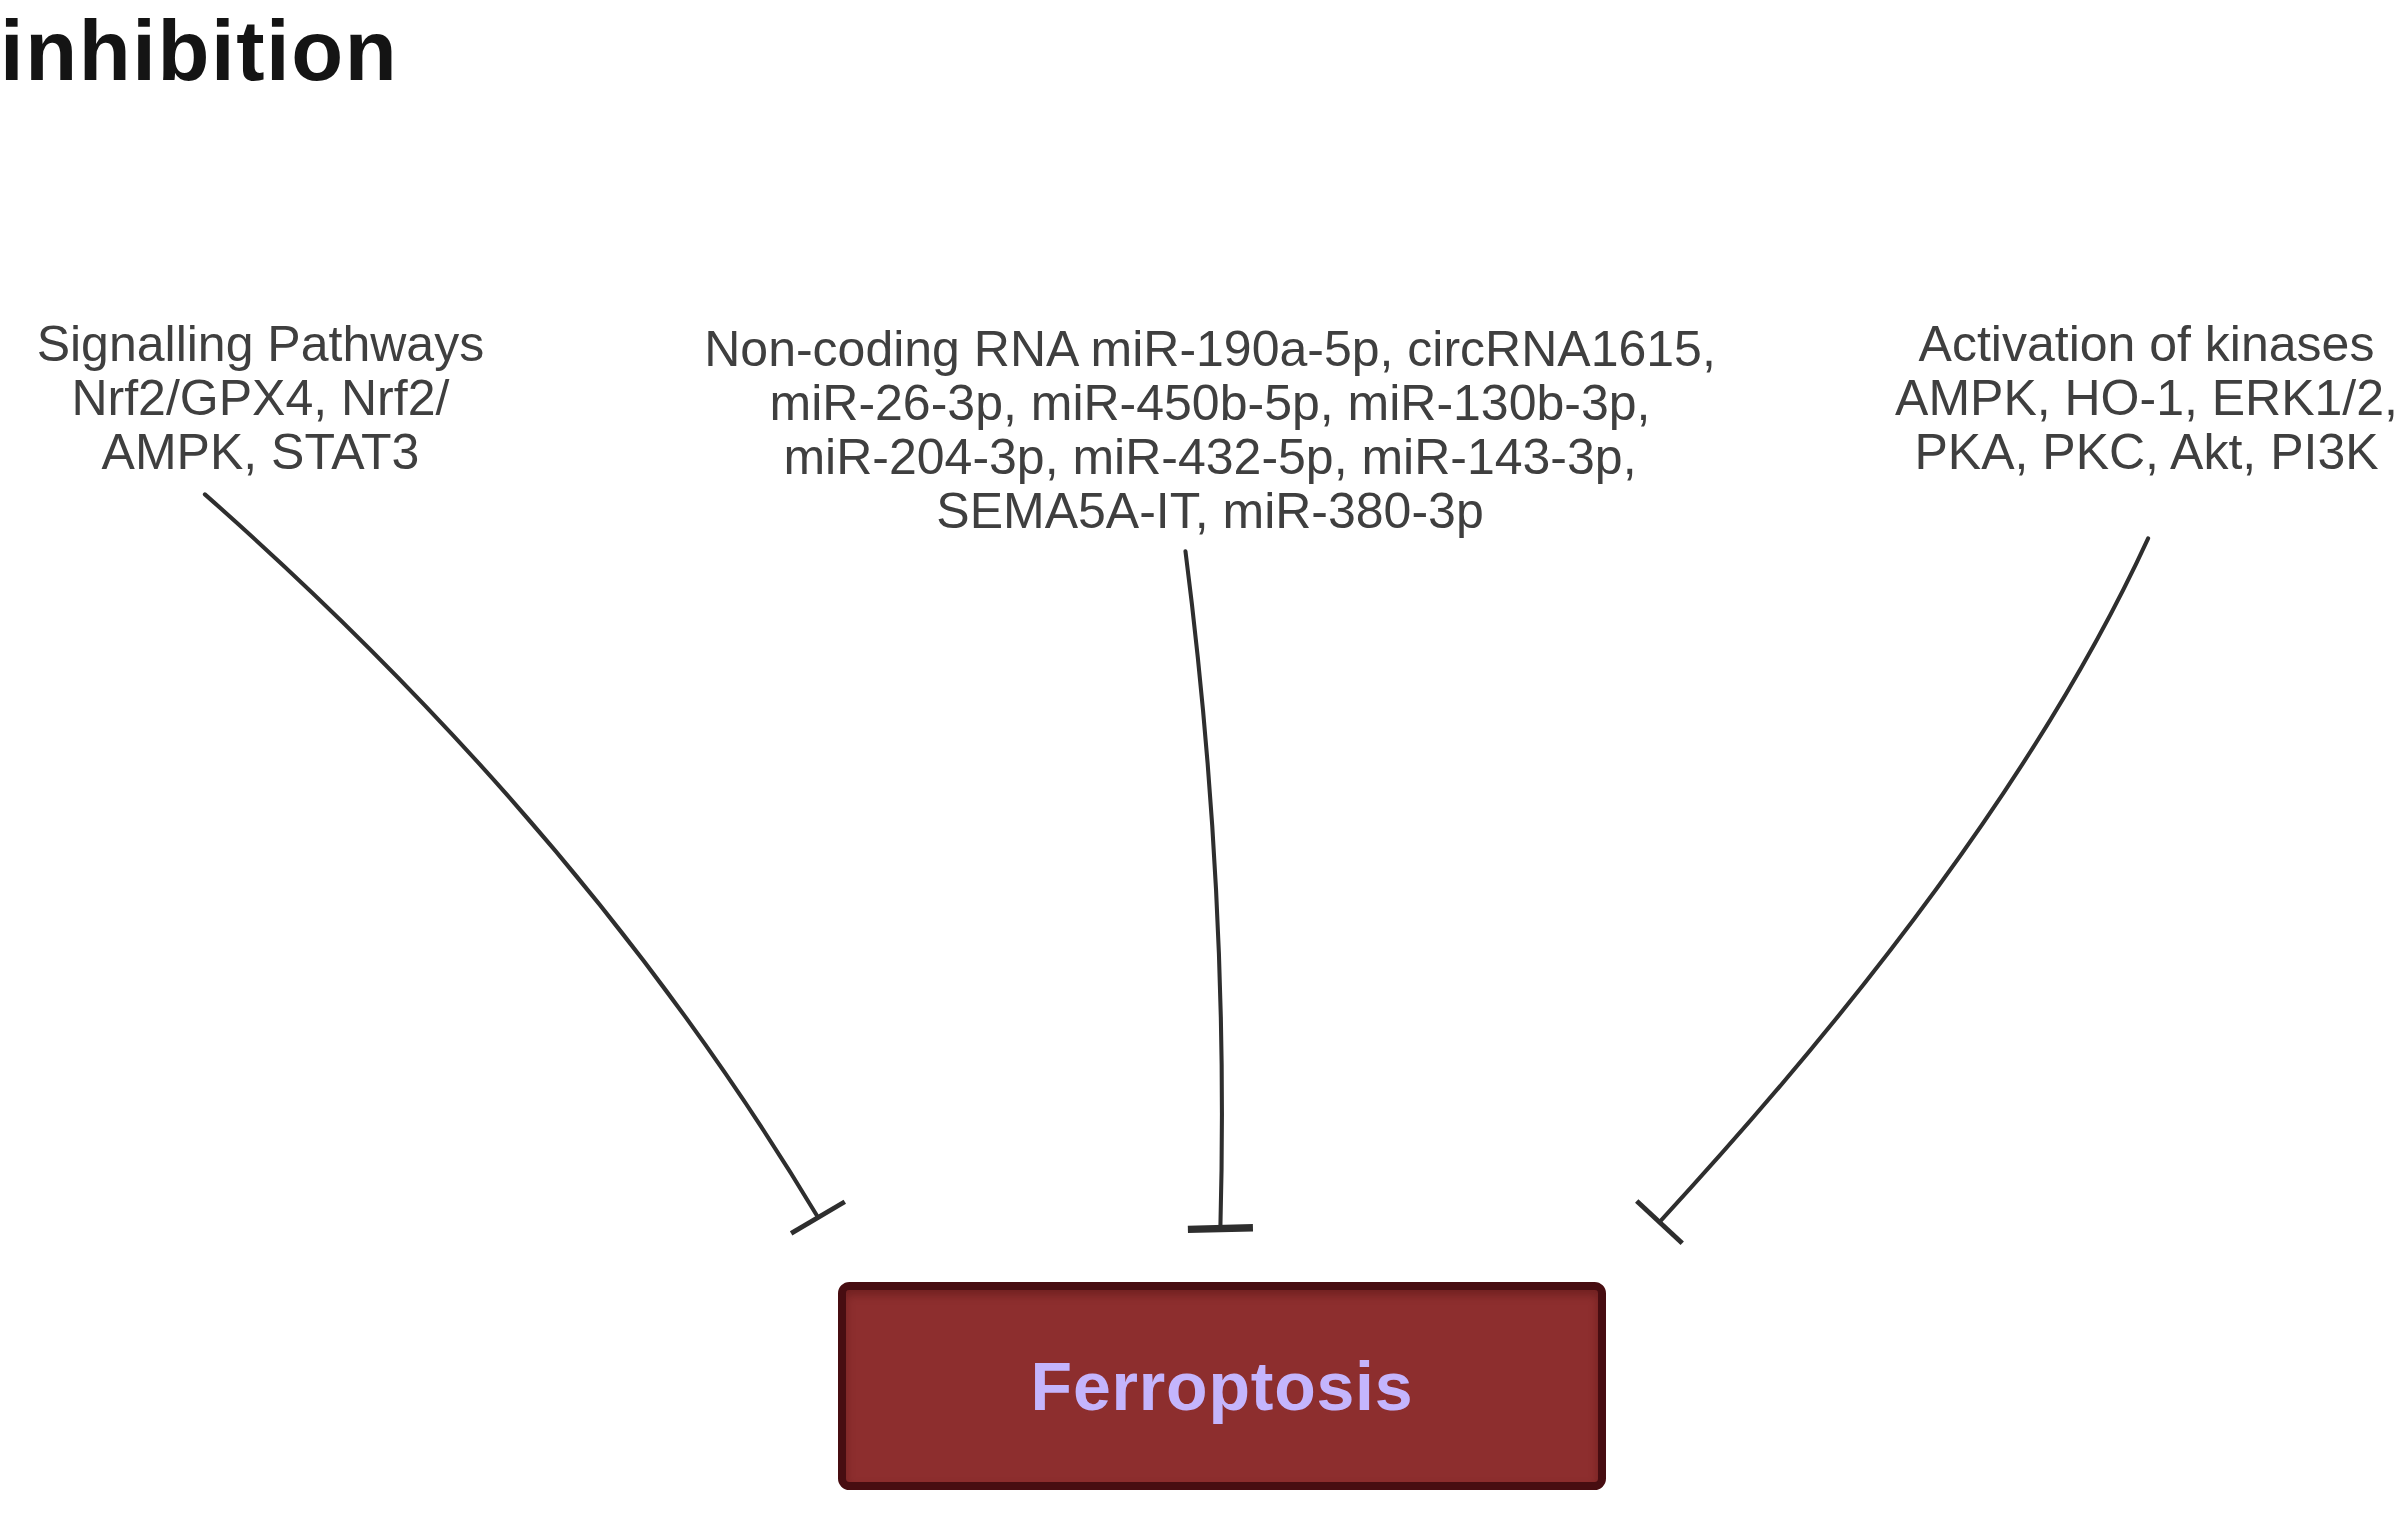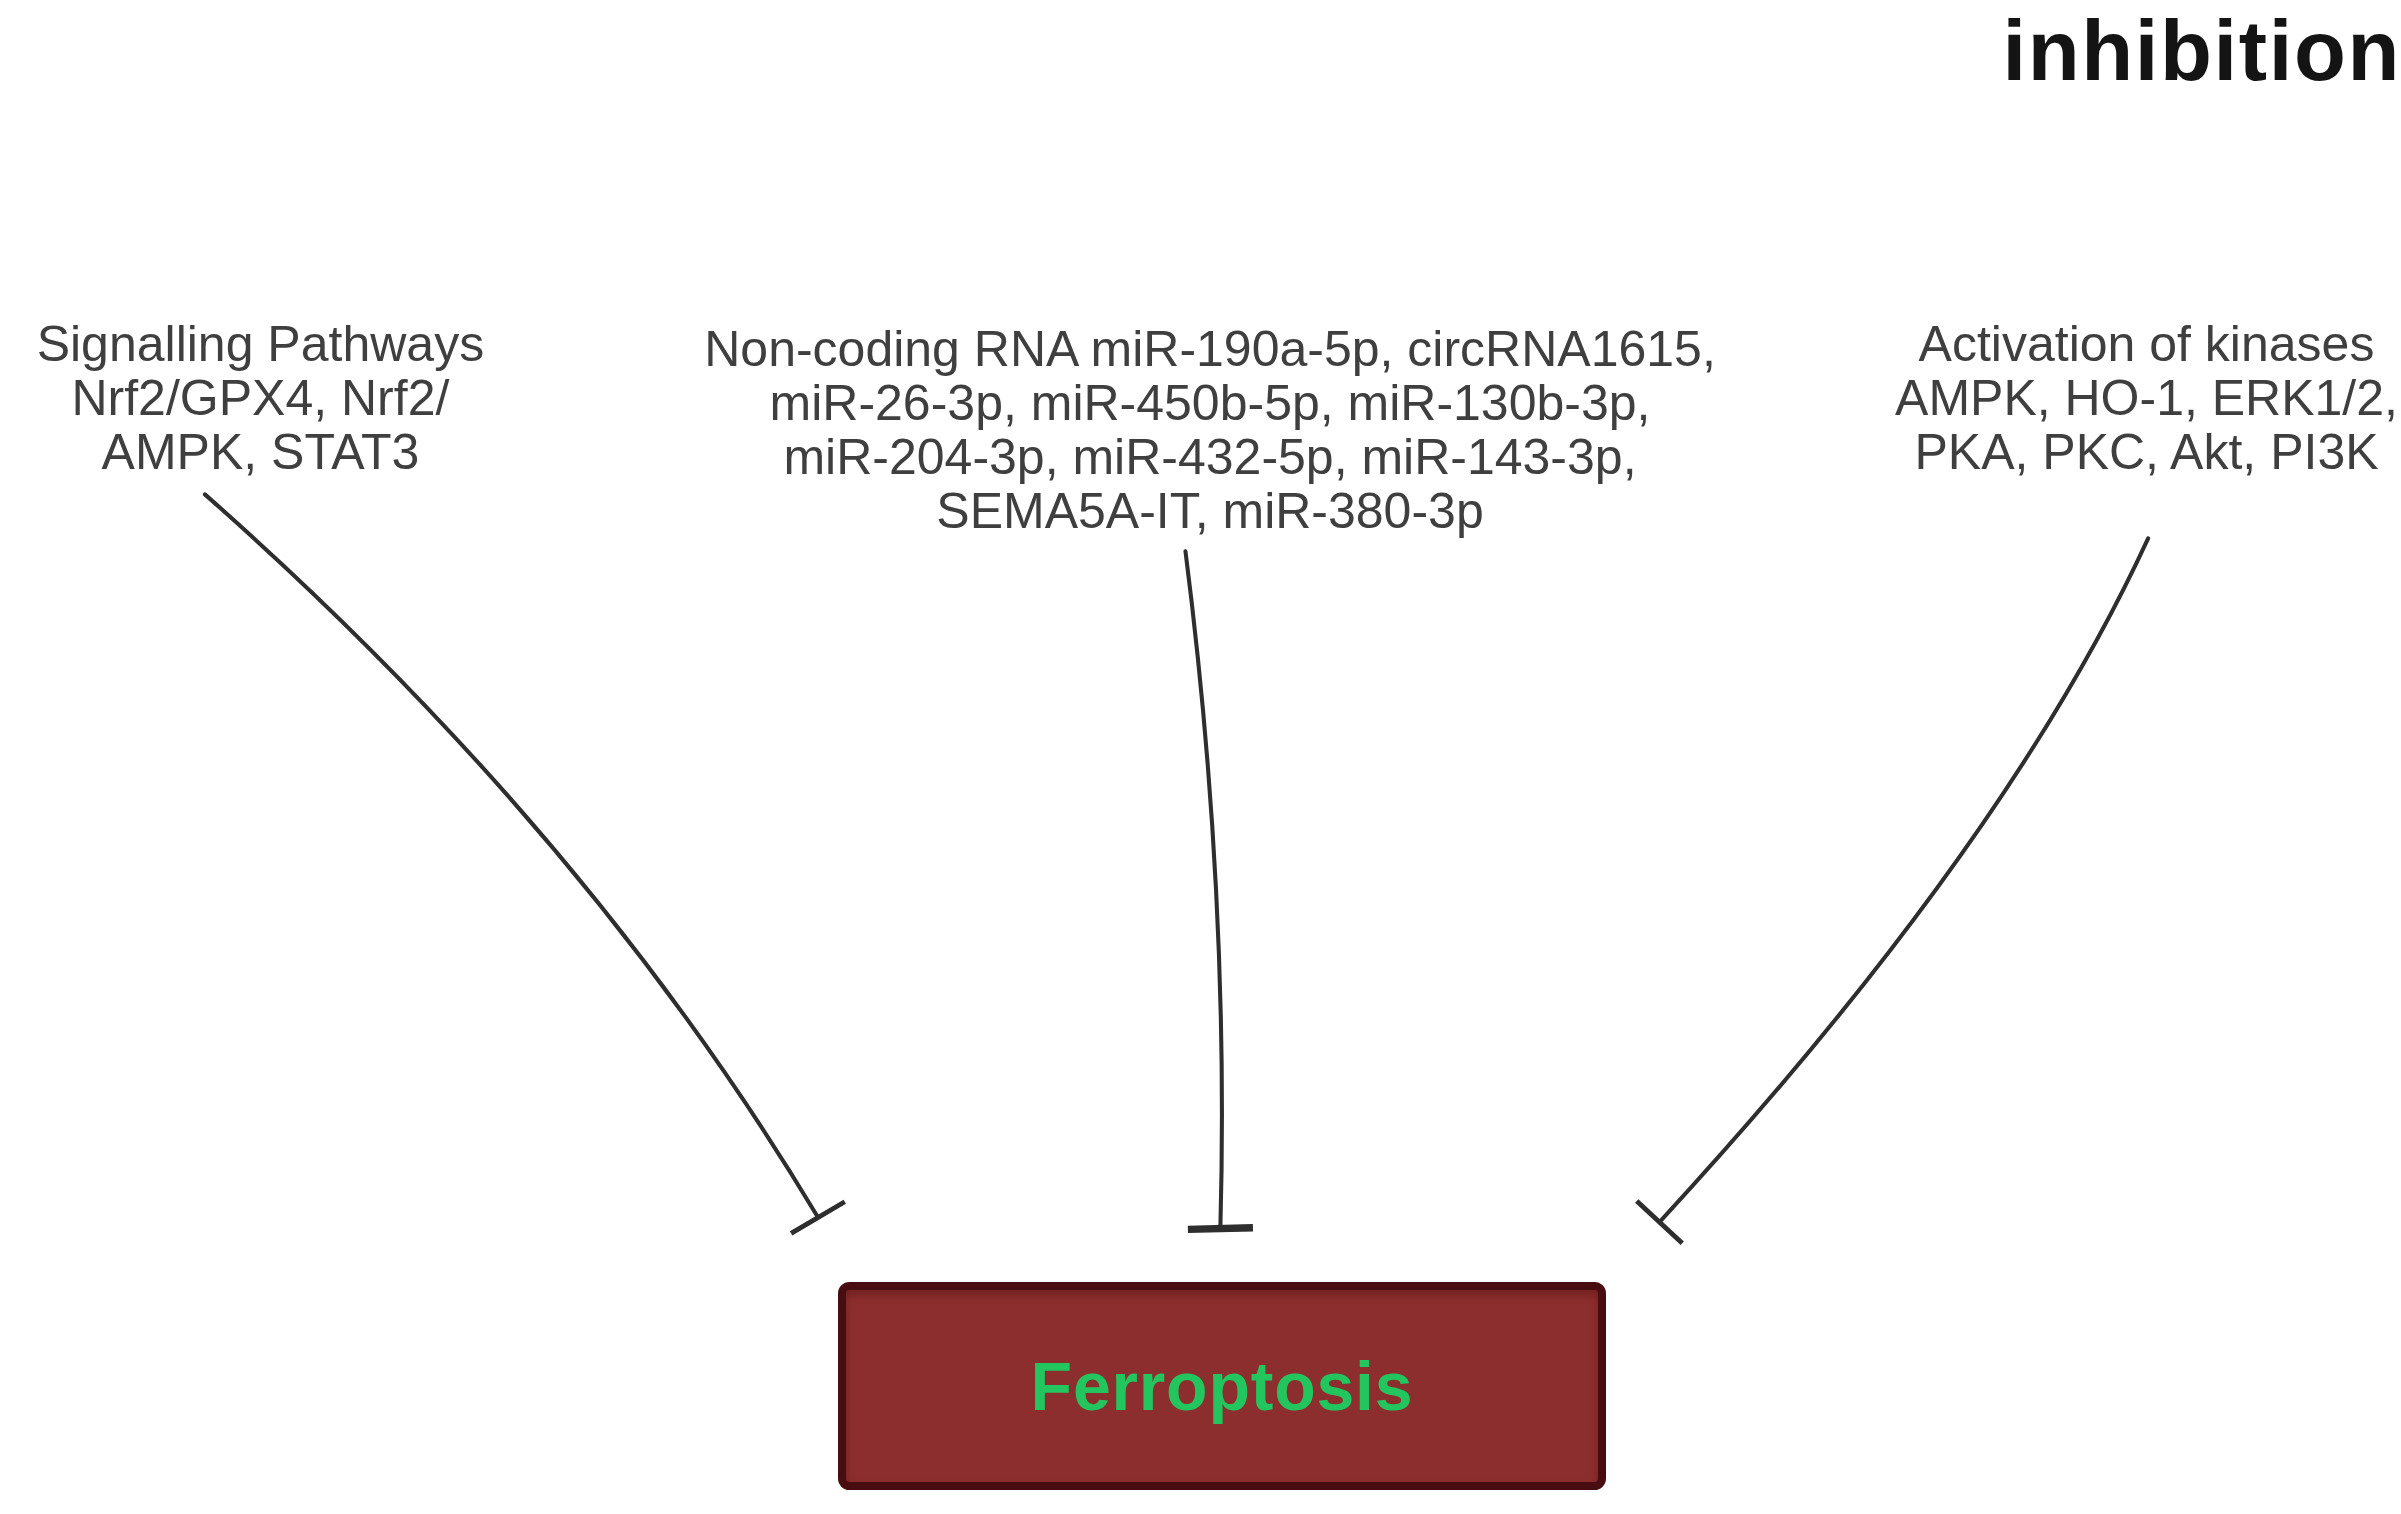--- a/index.html
+++ b/index.html
@@ -13,21 +13,21 @@
     width: 2401px;
     height: 1514px;
     background: #ffffff;
     overflow: hidden;
   }
   .diagram-title {
     position: absolute;
     top: 1.6px;
     left: 0;
     width: 100%;
-    text-align: right;
+    text-align: left;
     font-size: 85px;
     font-weight: bold;
     letter-spacing: 1.6px;
     color: #141414;
   }
   .node-block {
     position: absolute;
     text-align: center;
     font-size: 50px;
     line-height: 54px;
@@ -60,21 +60,21 @@
     height: 192px;
     background: #8d2e2e;
     border: 8.1px solid #470d11;
     border-radius: 11.4px;
     display: flex;
     align-items: center;
     justify-content: center;
     box-shadow: inset 0 4.9px 8.1px rgba(60,8,10,0.35);
   }
   .target-label {
-    color: #22c55e;
+    color: #c4b5fd;
     font-size: 68px;
     font-weight: bold;
     letter-spacing: 0.8px;
   }
 </style>
 </head>
 <body>
 
 <div class="canvas">
 

